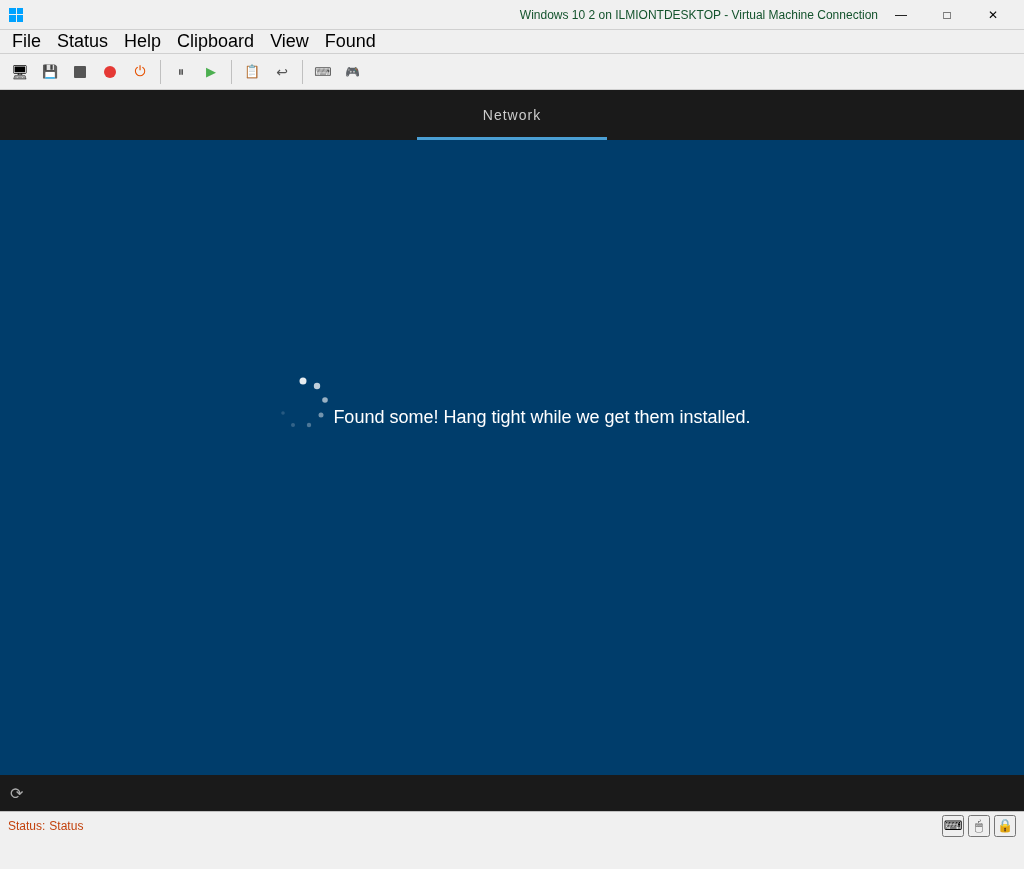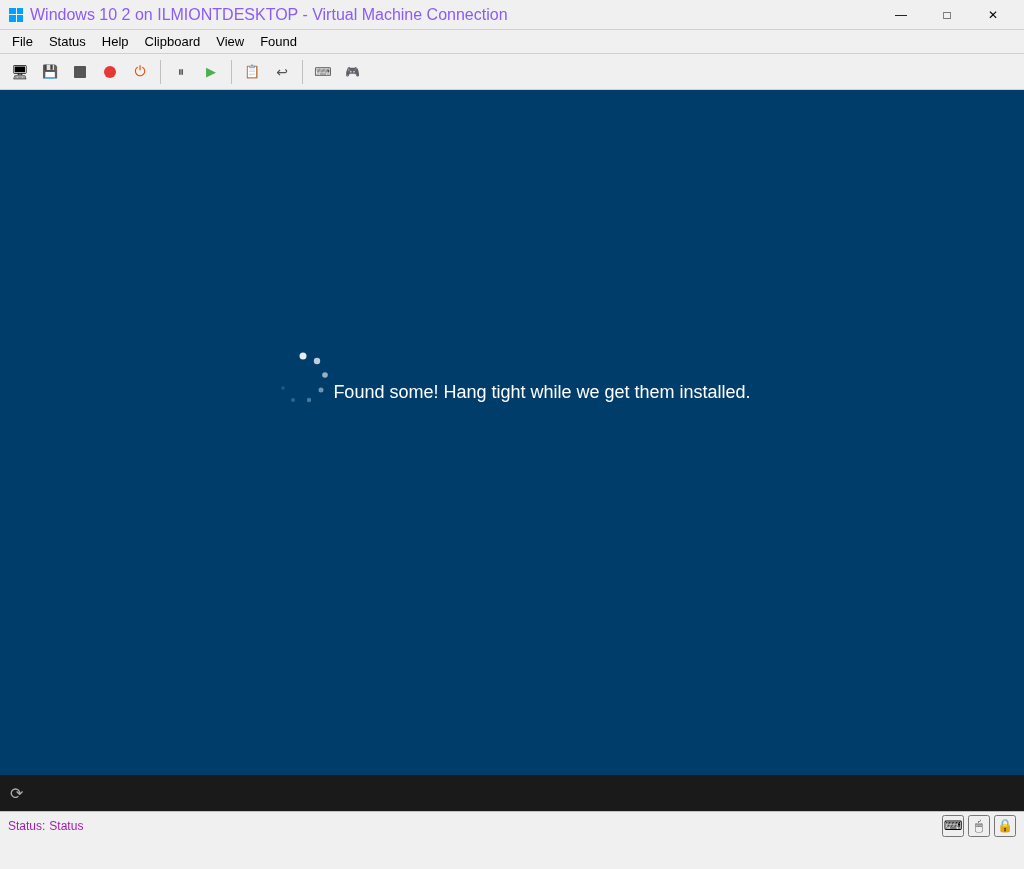--- a/index.html
+++ b/index.html
@@ -14,23 +14,24 @@
       padding: 0 8px;
       border-bottom: 1px solid #d0d0d0;
       position: relative;
     }
     .title-bar-icon {
       width: 16px; height: 16px;
       margin-right: 6px;
       display: flex; align-items: center; justify-content: center;
     }
     .title-bar-text {
-      font-size: 16px;
-      color: #8b5cf6;
+      font-size: 12px;
+      color: #14532d;
       flex: 1;
+      text-align: right;
     }
     .title-bar-controls {
       display: flex;
       gap: 0;
     }
     .title-btn {
       width: 46px; height: 30px;
       border: none; background: transparent;
       cursor: pointer;
       display: flex; align-items: center; justify-content: center;
@@ -41,21 +42,21 @@
     .menu-bar {
       height: 24px;
       background: #f0f0f0;
       display: flex;
       align-items: center;
       padding: 0 4px;
       border-bottom: 1px solid #d0d0d0;
     }
     .menu-item {
       padding: 2px 8px;
-      font-size: 13px;
+      font-size: 18px;
       cursor: pointer;
       height: 100%;
       display: flex; align-items: center;
     }
 
     
     .toolbar {
       height: 36px;
       background: #f0f0f0;
       display: flex;
@@ -170,21 +171,21 @@
       height: 28px;
       background: #f0f0f0;
       border-top: 1px solid #c0c0c0;
       display: flex;
       align-items: center;
       padding: 0 8px;
       justify-content: space-between;
     }
     .status-text {
       font-size: 12px;
-      color: #a21caf;
+      color: #c2410c;
     }
     .status-icons {
       display: flex;
       gap: 4px;
       align-items: center;
     }
     .status-icon-btn {
       width: 22px; height: 22px;
       display: flex; align-items: center; justify-content: center;
       font-size: 13px;
@@ -265,20 +266,24 @@
   <button class="toolbar-btn" title="Keyboard">
     <span style="color:#555;font-size:12px;">⌨</span>
   </button>
   <button class="toolbar-btn" title="Extra">
     <span style="color:#555;font-size:12px;">🎮</span>
   </button>
 </div>
 
 <div class="vm-area">
 
+  <div class="vm-header">
+    <span class="vm-header-title">Network</span>
+    <div class="vm-header-underline"></div>
+  </div>
 
   <div class="vm-screen">
 
     <div class="spinner-container">
       <svg class="spinner" viewBox="0 0 60 60">
 
         <circle cx="30" cy="8" r="3.5" fill="white" opacity="0.9"></circle>
         <circle cx="44" cy="13" r="3.2" fill="white" opacity="0.75"></circle>
         <circle cx="52" cy="27" r="2.8" fill="white" opacity="0.6"></circle>
         <circle cx="48" cy="42" r="2.5" fill="white" opacity="0.45"></circle>

